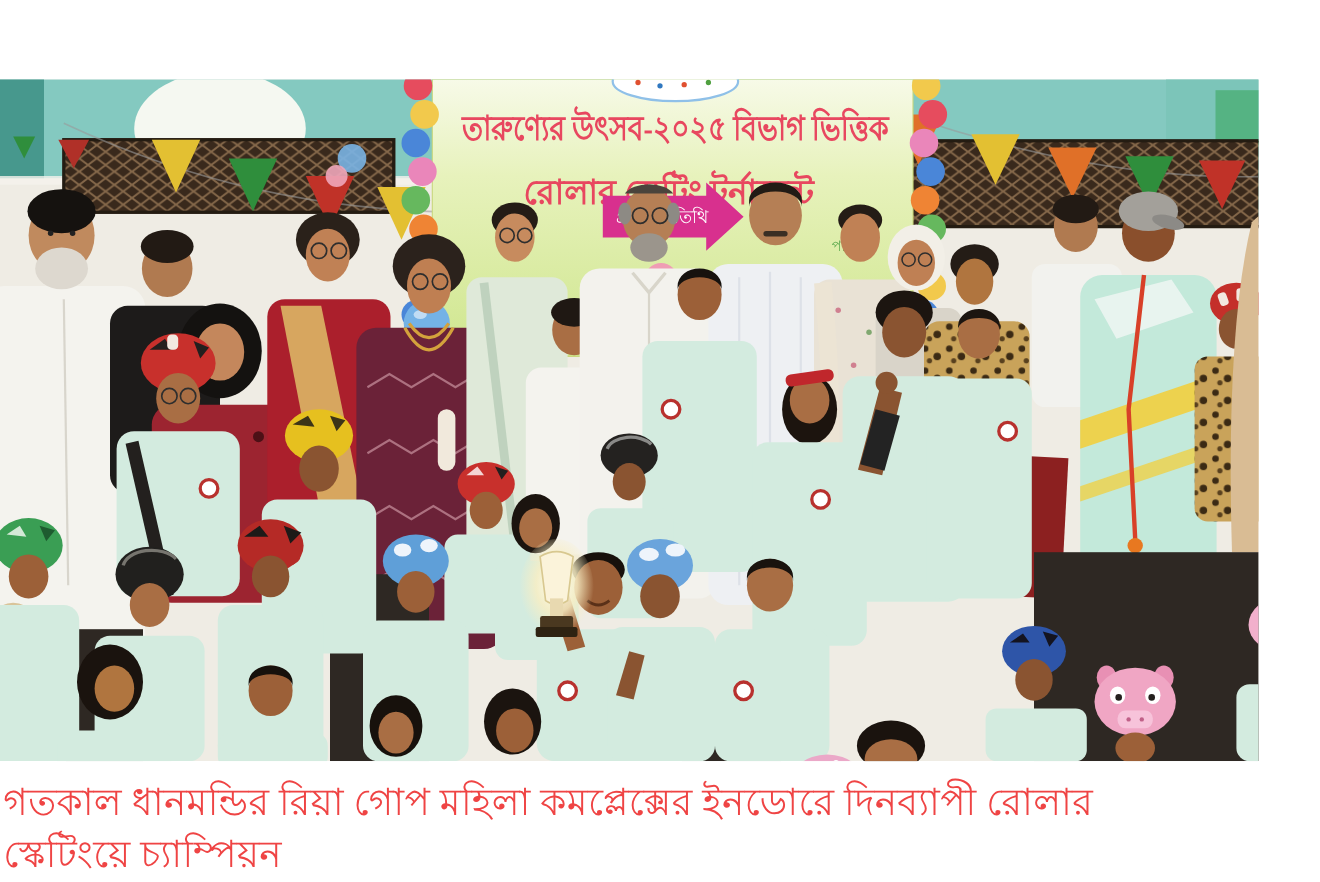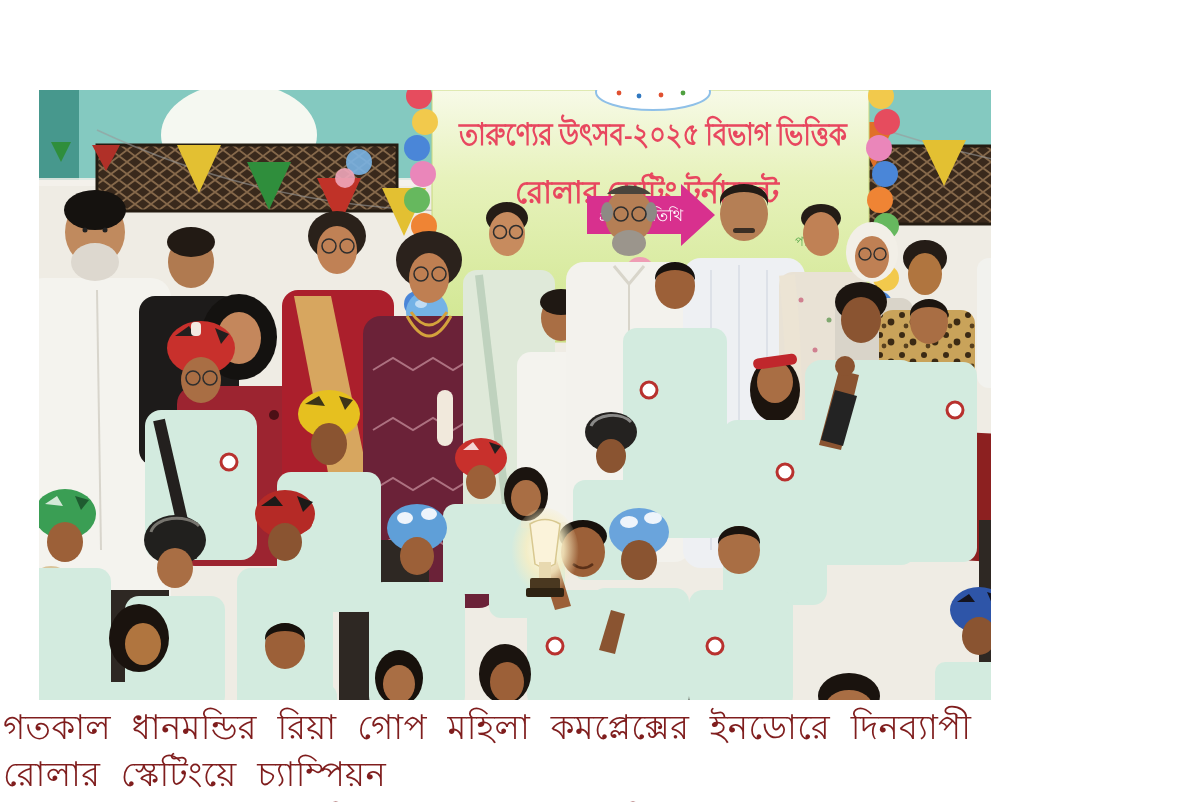--- a/index.html
+++ b/index.html
@@ -1,22 +1,22 @@
 <!DOCTYPE html>
 <html><head>
 <meta charset="utf-8">
 <style>
   html,body{margin:0;padding:0;background:#ffffff;}
   .page{position:relative;width:1200px;height:802px;background:#ffffff;overflow:hidden;
         font-family:"Liberation Serif", serif;}
-  .photo{position:absolute;left:0;top:90px;width:952px;height:620px;overflow:hidden;padding-left:39px;}
+  .photo{position:absolute;left:0;top:72px;width:1144px;height:620px;overflow:hidden;}
   .photo svg{display:block;}
   .caption{position:absolute;left:0;top:700px;width:998px;height:102px;background:#ffffff;
-           color:#7f1d1d;font-size:34px;line-height:47px;padding:7px 0 0 3px;box-sizing:border-box;
-           font-family:Liberation Mono, monospace;font-weight:500;letter-spacing:.3px;}
+           color:#ef4444;font-size:34px;line-height:47px;padding:7px 0 0 3px;box-sizing:border-box;
+           font-family:Liberation Serif, serif;font-weight:500;letter-spacing:.3px;}
   .banner-text{font-family:"Liberation Serif", serif;font-weight:bold;}
 </style>
 </head>
 <body>
 
 <div class="page">
 
   <div class="photo">
   <svg width="1200" height="620" viewBox="0 0 1200 620" xmlns="http://www.w3.org/2000/svg">
     <defs>

